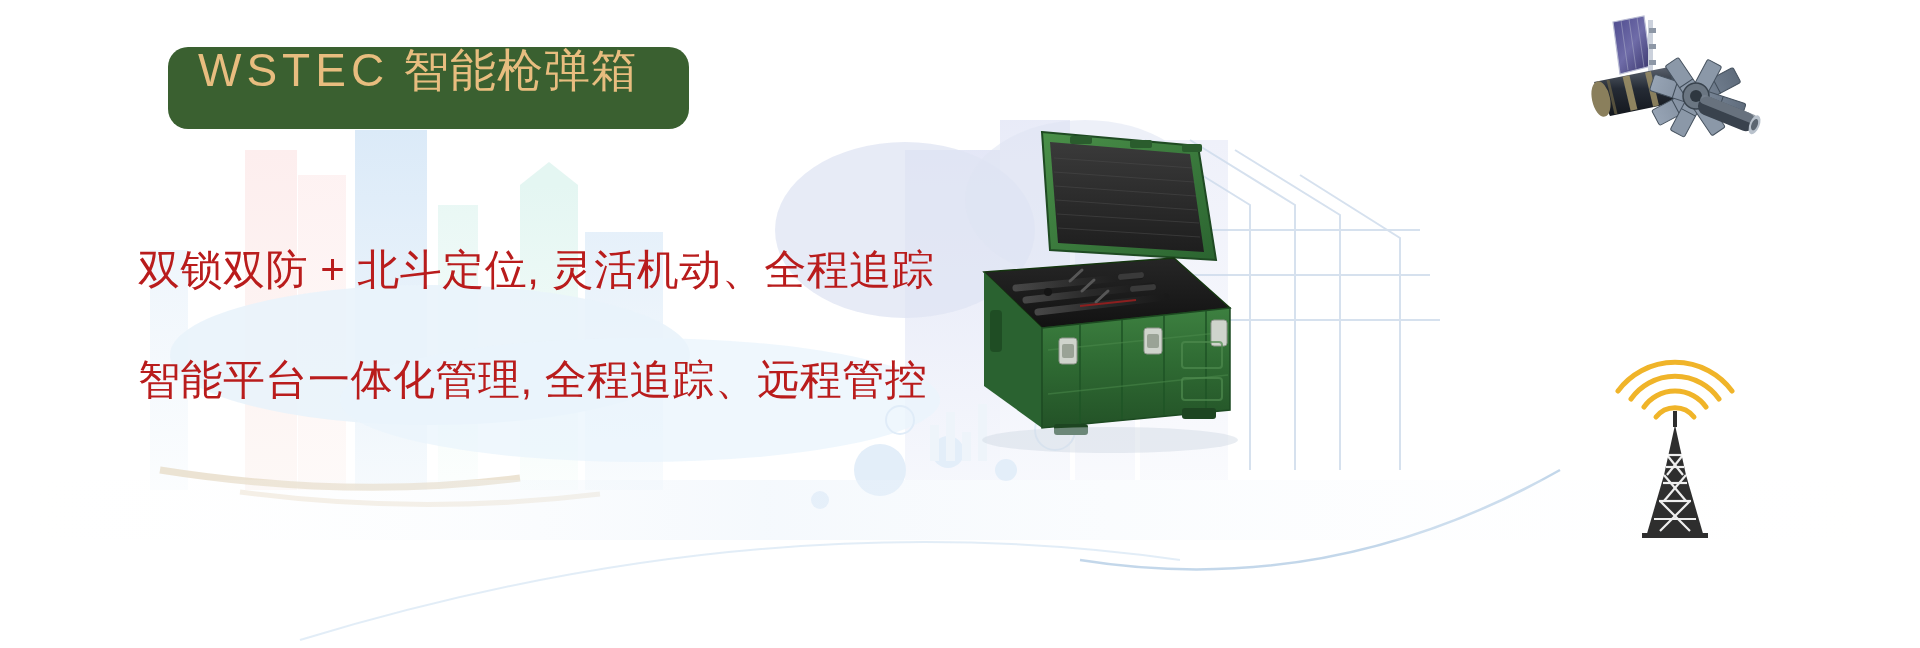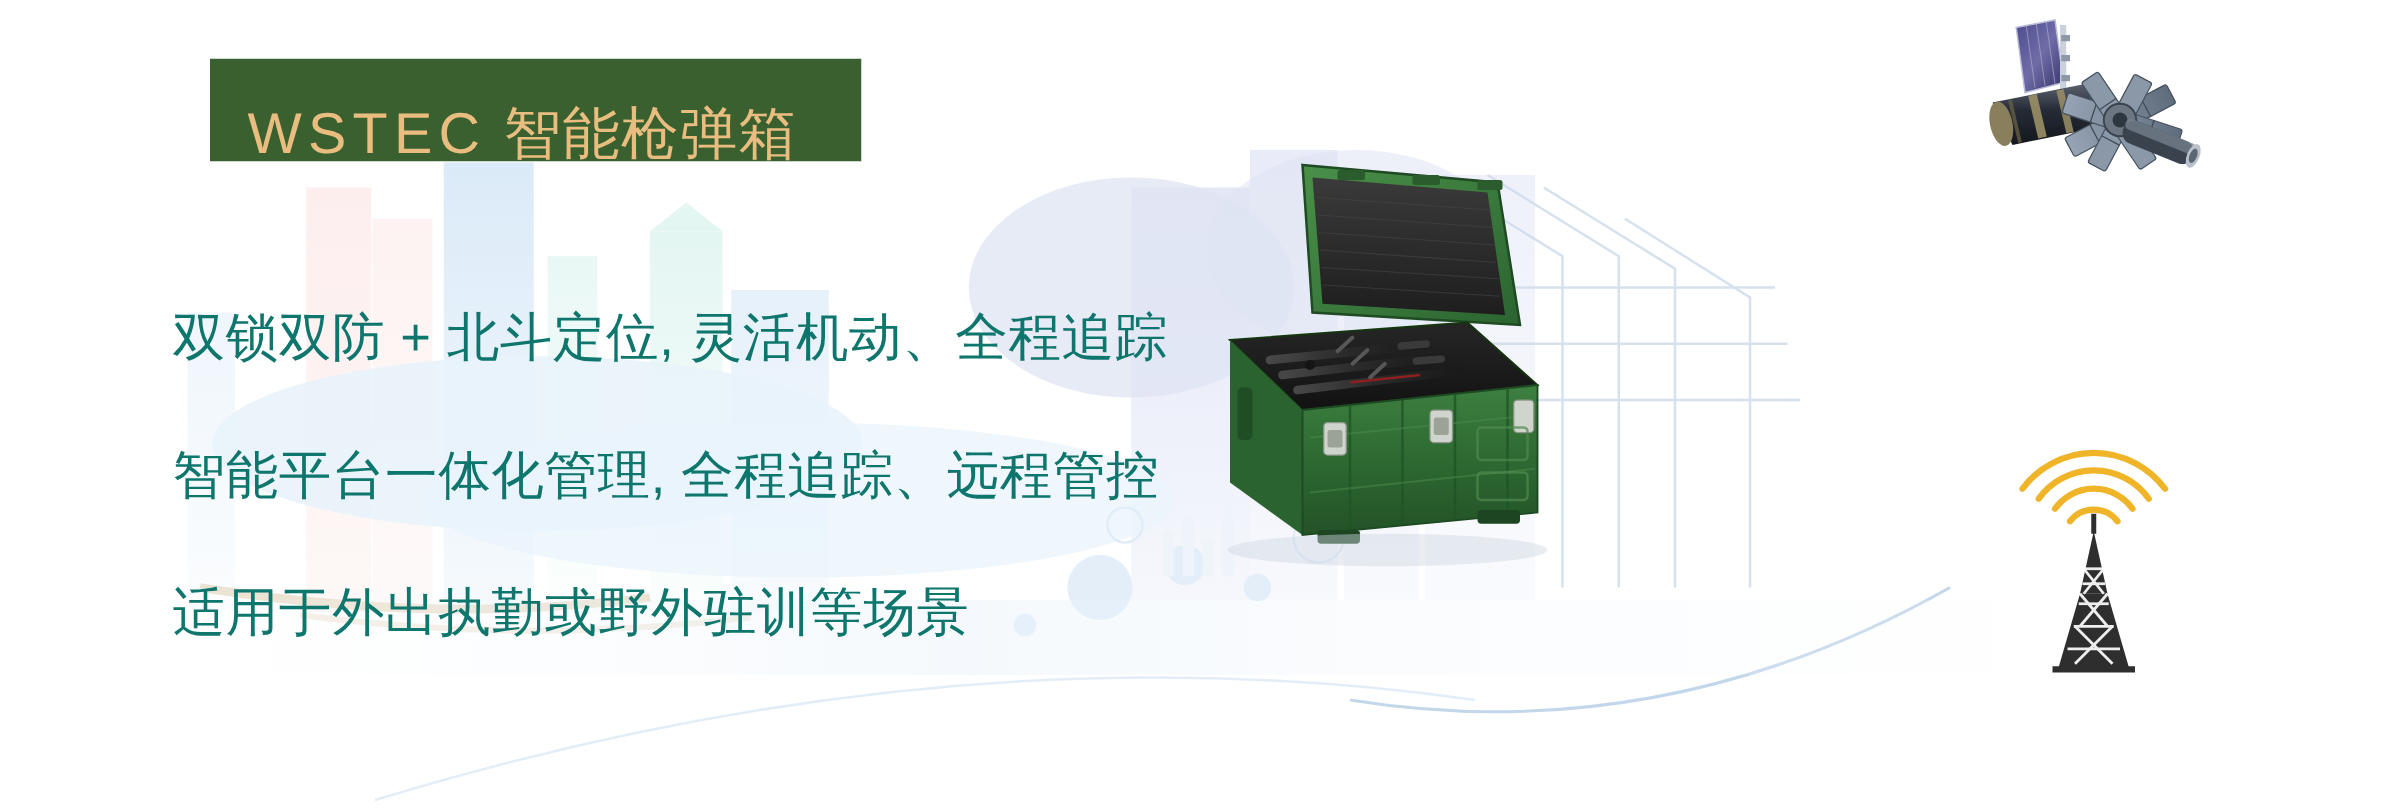--- a/index.html
+++ b/index.html
@@ -10,32 +10,32 @@
   }
   #stage{ position:relative; width:1920px; height:648px; background:#fff; overflow:hidden; }
 
   
   .bg-layer{ position:absolute; inset:0; pointer-events:none; }
 
   
   #title-banner{
     position:absolute; left:168px; top:47px; width:521px; height:82px;
     background:#3a6030;
-    display:flex; align-items:flex-end; padding-left:30px;
+    display:flex; align-items:flex-start; padding-left:30px;border-radius:20px;
   }
   #title-text{
     color:#e8bd7f; font-size:46px; letter-spacing:1px; white-space:nowrap;
     font-weight:400; line-height:1;
   }
   #title-text .latin{ letter-spacing:5px; font-weight:300; }
 
   
   #copy{ position:absolute; left:138px; top:215px; width:900px; }
   .copy-line{
-    color:#0f766e; font-size:42px; line-height:110px; white-space:nowrap;
+    color:#b91c1c; font-size:42px; line-height:110px; white-space:nowrap;
     font-weight:500; letter-spacing:.5px;
   }
 
   
   #case-photo{ position:absolute; left:930px; top:110px; width:330px; height:360px; }
 
   
   #satellite{ position:absolute; left:1588px; top:4px; width:185px; height:150px; }
 
   
@@ -136,21 +136,20 @@
   <div id="title-banner">
     <div id="title-text">
       <span class="latin">WSTEC</span>
       <span>智能枪弹箱</span>
     </div>
   </div>
 
   <div id="copy">
     <div class="copy-line">双锁双防 + 北斗定位, 灵活机动、全程追踪</div>
     <div class="copy-line">智能平台一体化管理, 全程追踪、远程管控</div>
-    <div class="copy-line">适用于外出执勤或野外驻训等场景</div>
   </div>
 
   <div id="case-photo">
     <svg width="330" height="360" viewBox="0 0 330 360">
       <defs>
         <linearGradient id="caseBody" x1="0" y1="0" x2="0" y2="1">
           <stop offset="0%" stop-color="#3d8040"></stop>
           <stop offset="45%" stop-color="#2f6b33"></stop>
           <stop offset="100%" stop-color="#235227"></stop>
         </linearGradient>

